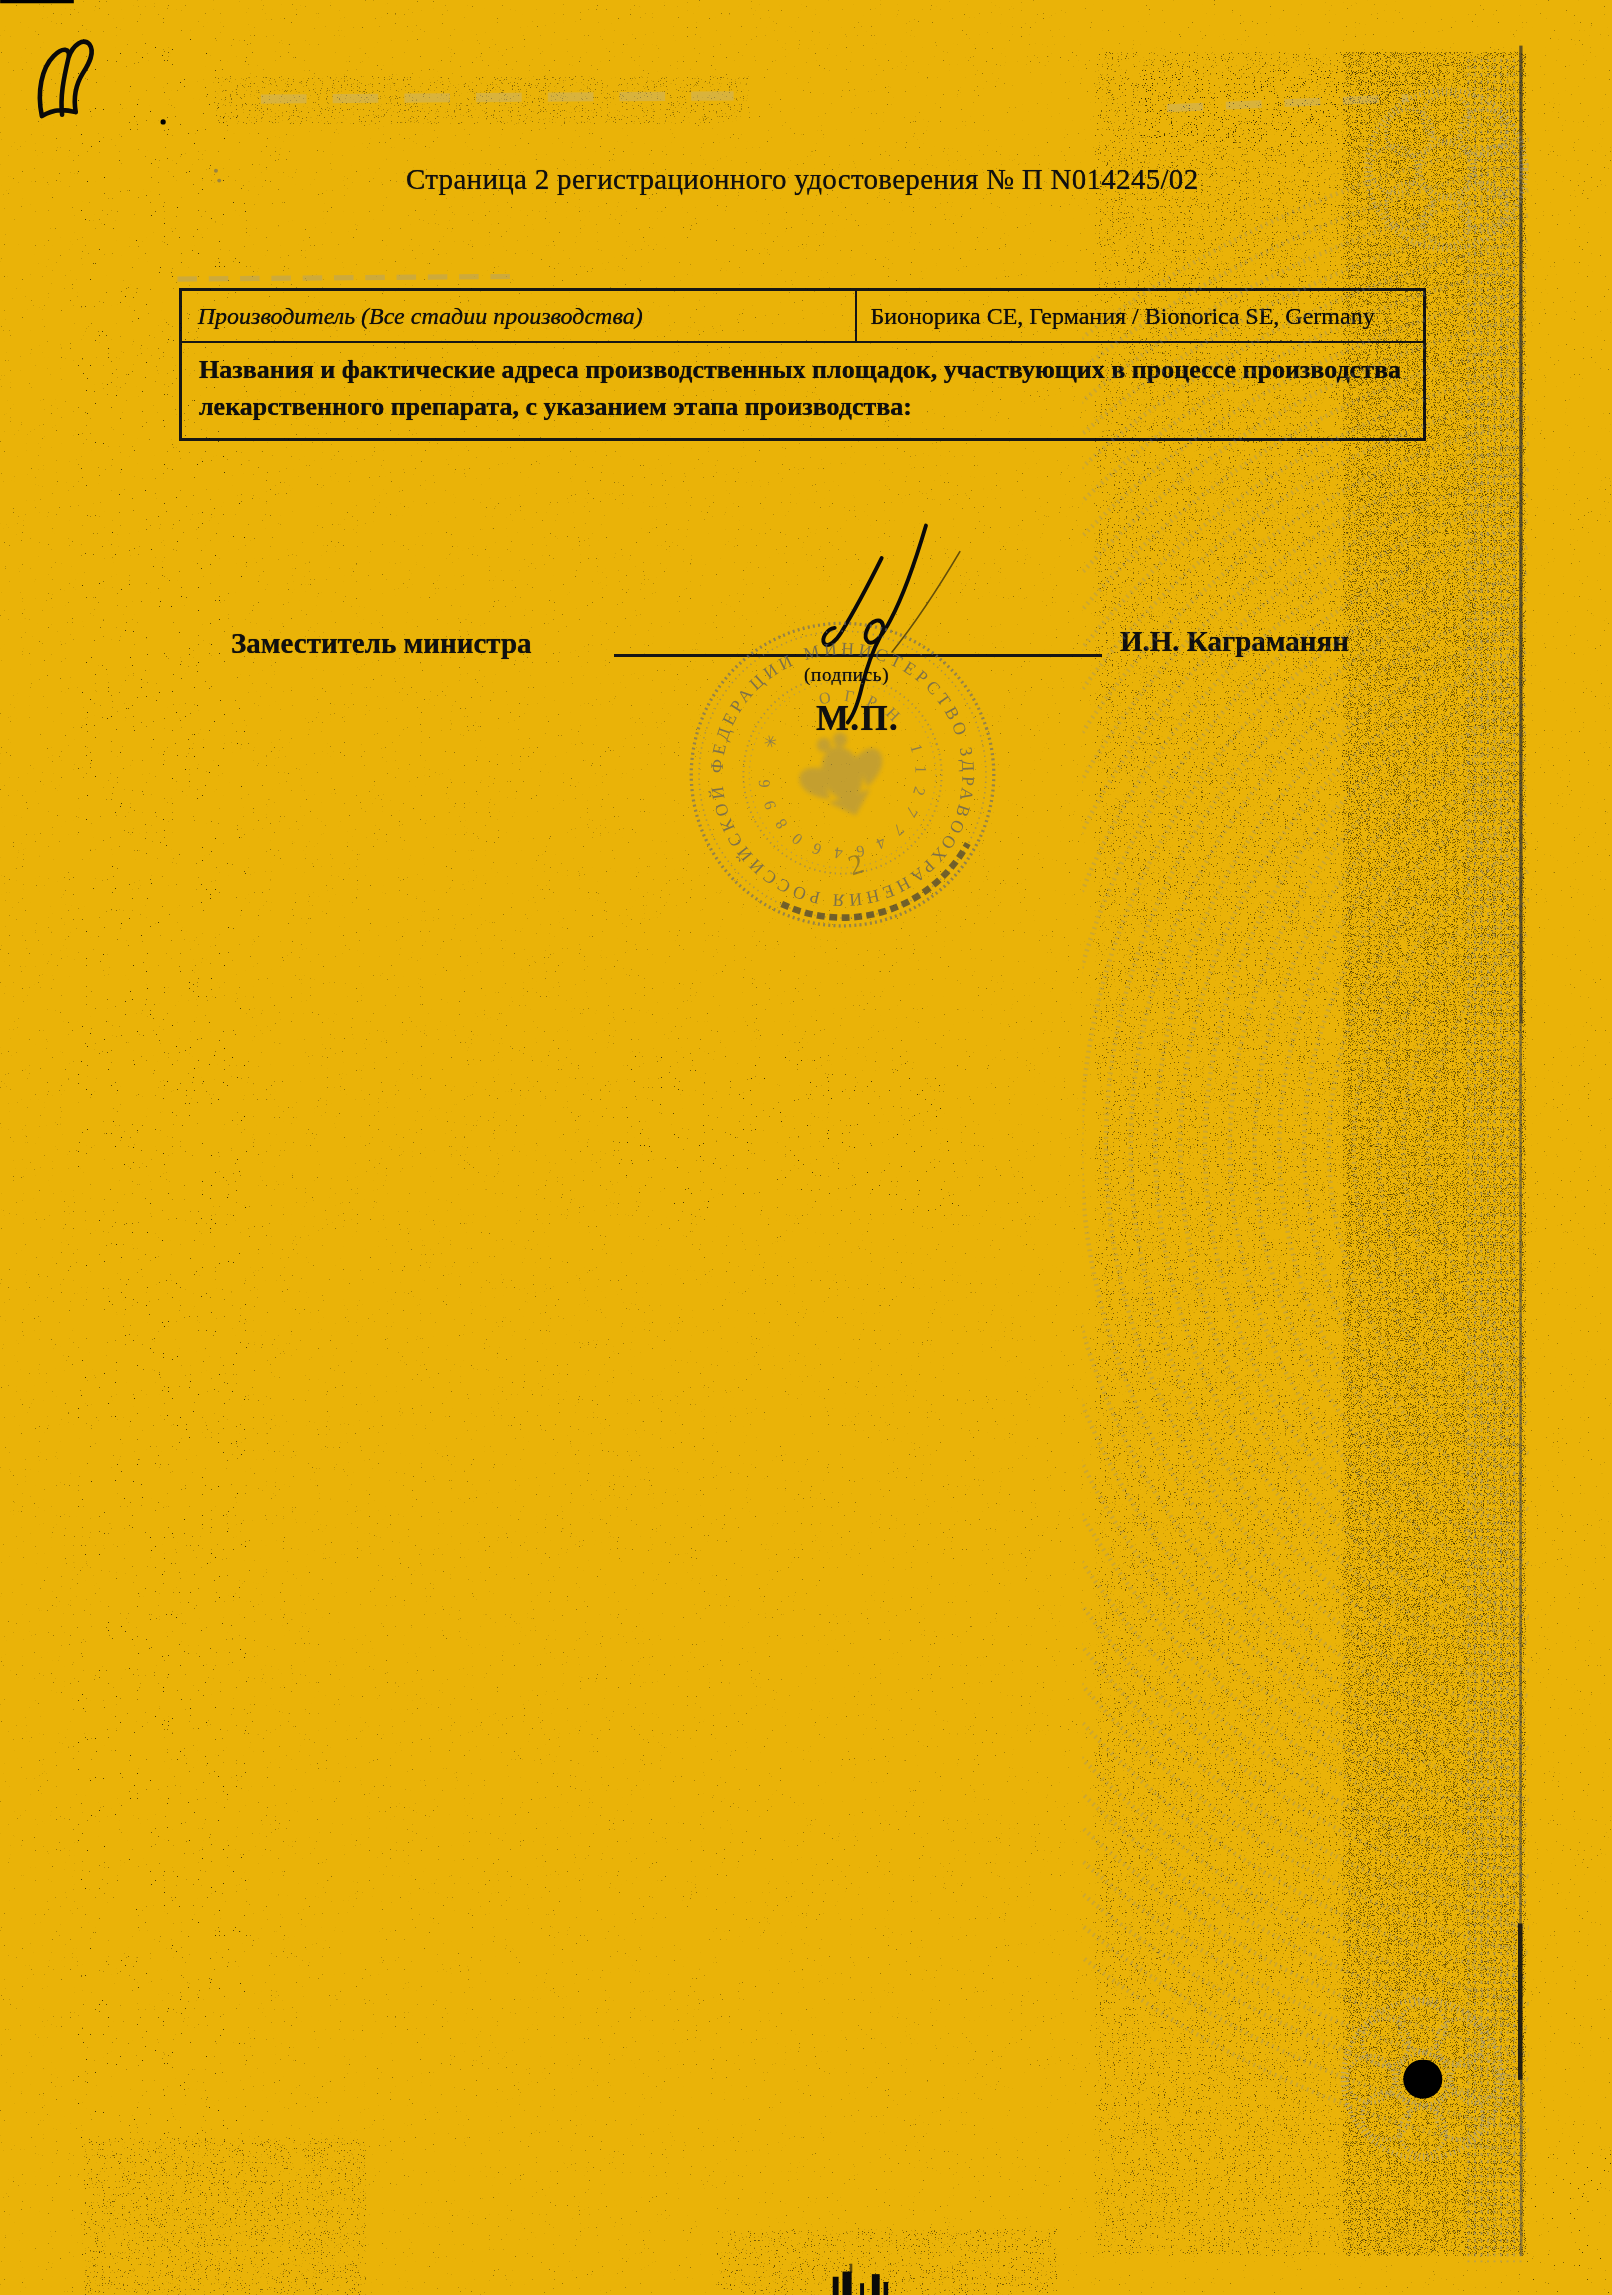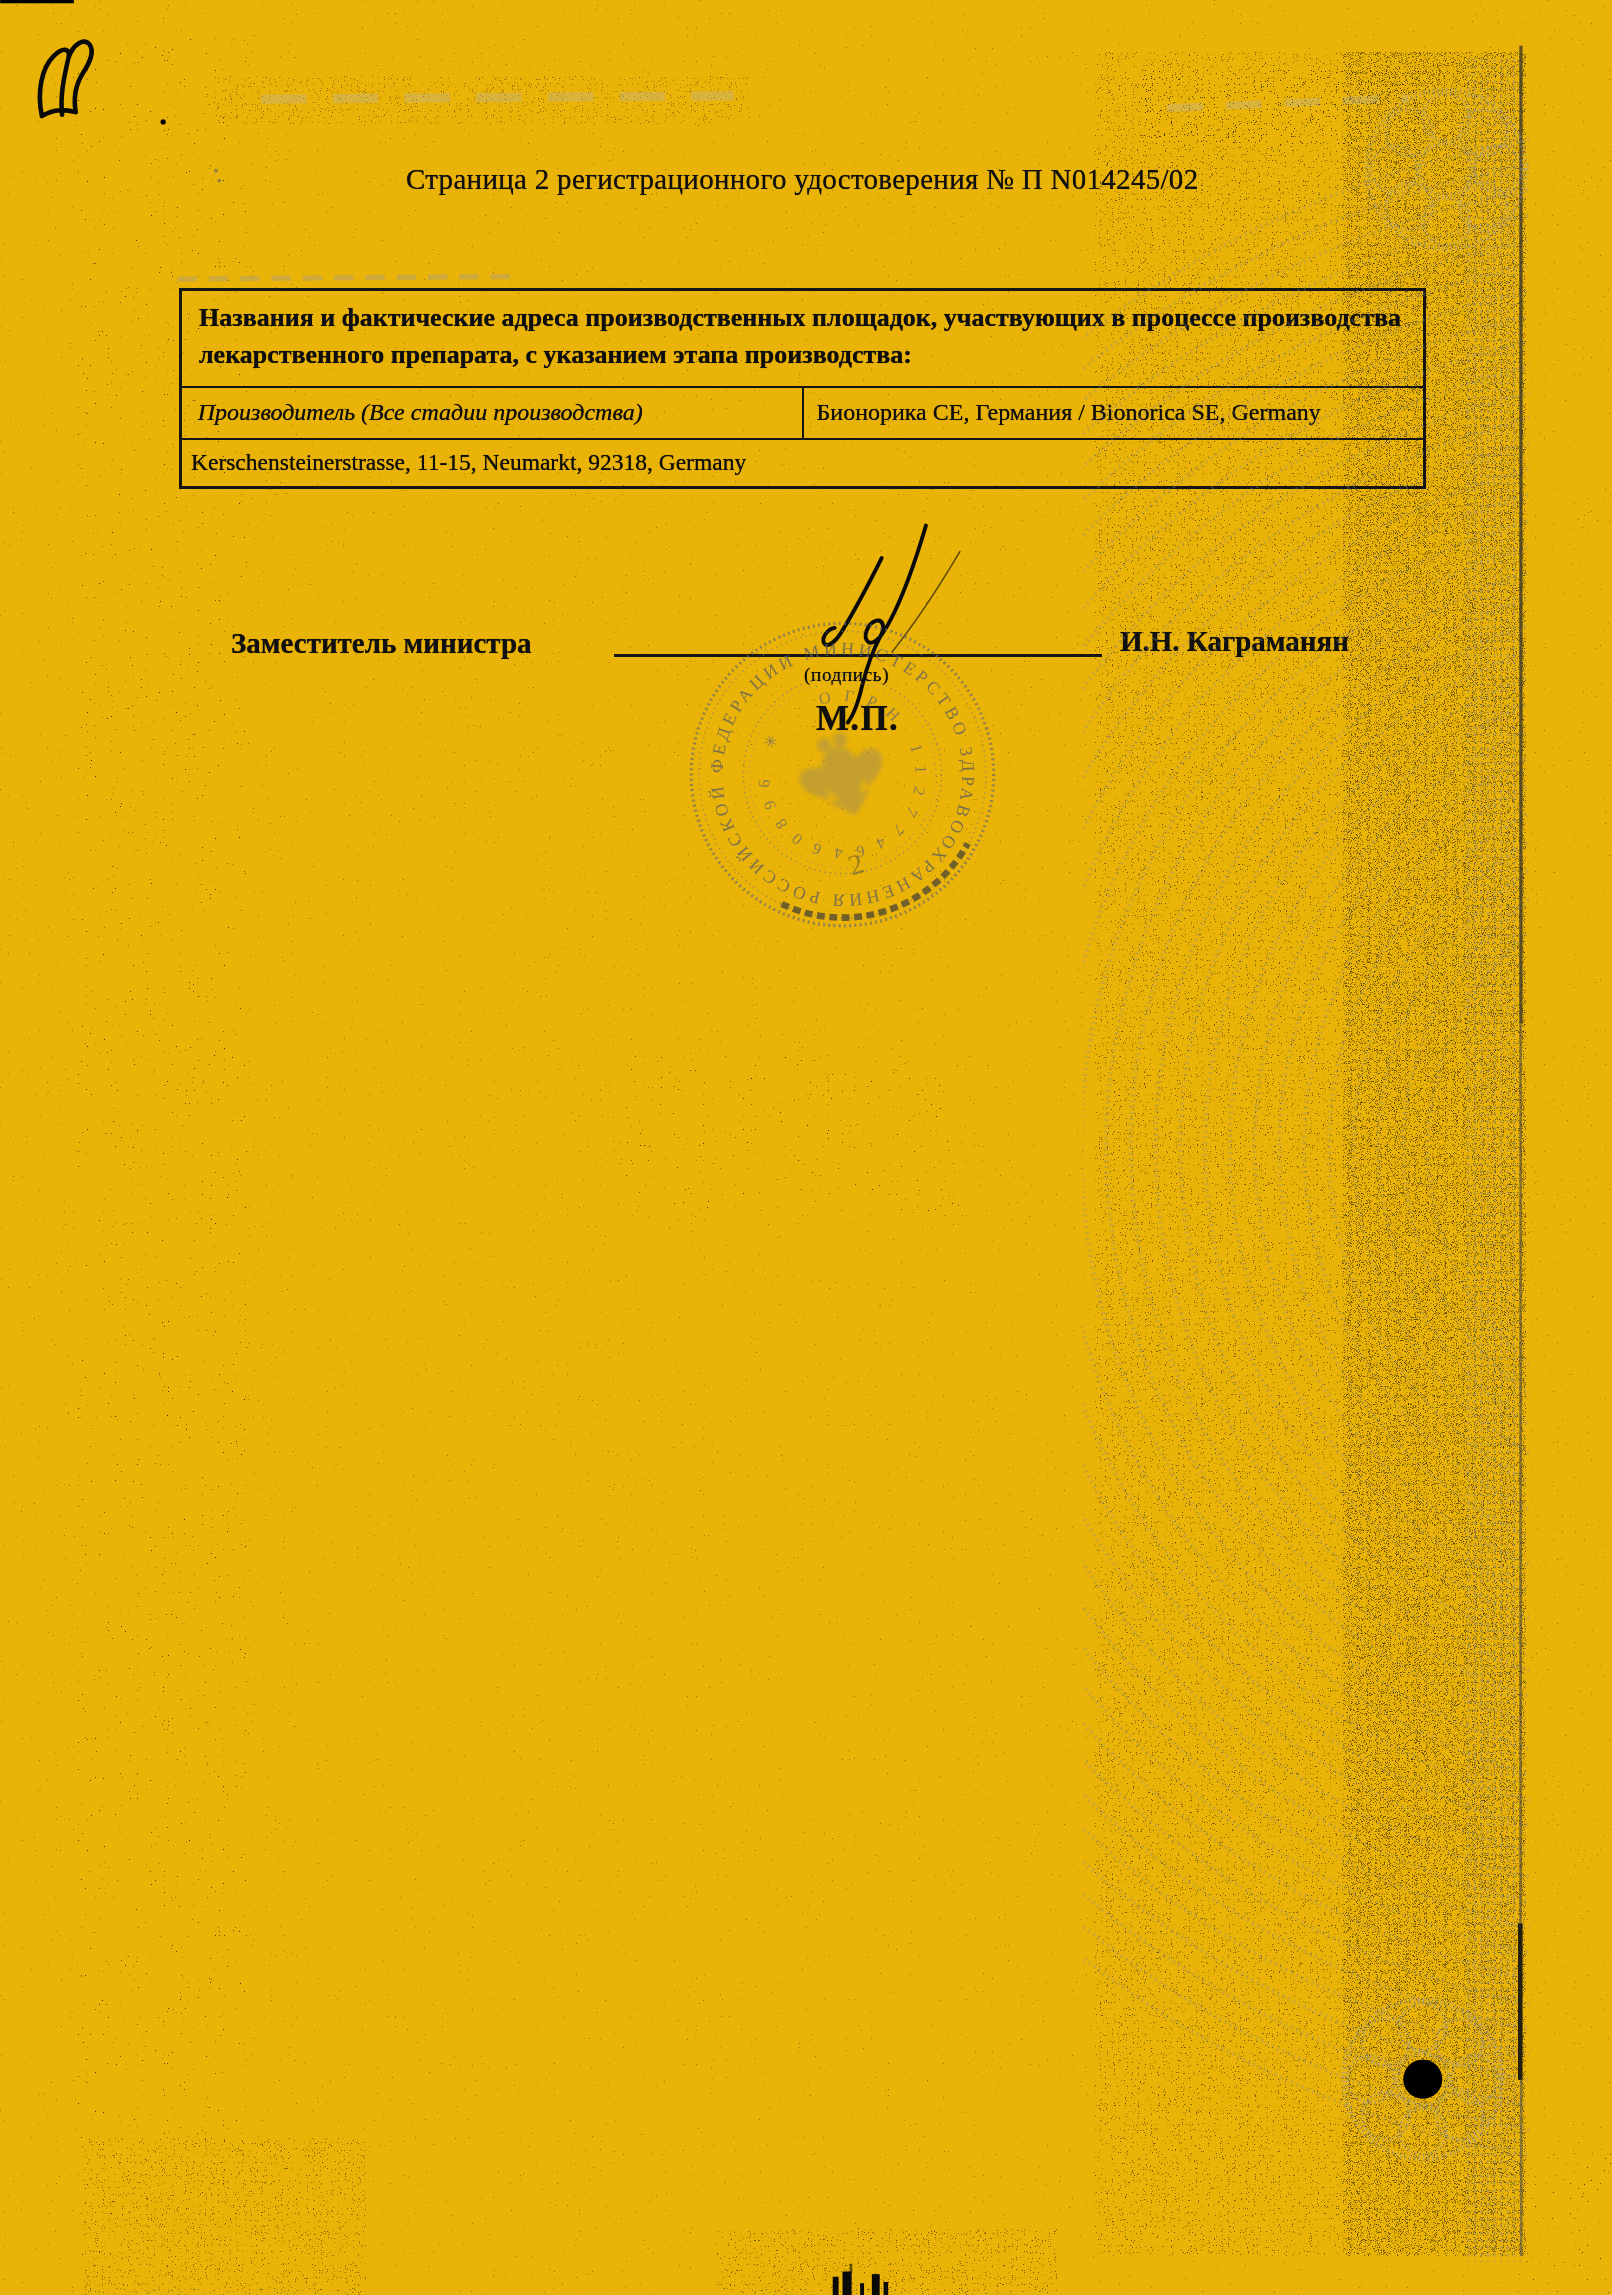--- a/index.html
+++ b/index.html
@@ -42,28 +42,25 @@
 </head>
 <body>
 
 <div class="page">
 
   <div class="abs page-header ink">Страница 2 регистрационного удостоверения № П N014245/02</div>
 
   <table class="prod-table">
     <tbody>
         <tr>
-      <td class="t-title" colspan="2">Названия и фактические адреса производственных площадок, участвующих в процессе производства лекарственного препарата, с указанием этапа производства:</td>
-    </tr>
-    <tr>
       <td class="t-label" style="width:642px;">Производитель (Все стадии производства)</td>
       <td class="t-value">Бионорика СЕ, Германия / Bionorica SE, Germany</td>
     </tr>
     <tr>
-      <td class="t-addr" colspan="2">Kerschensteinerstrasse, 11-15, Neumarkt, 92318, Germany</td>
+      <td class="t-title" colspan="2">Названия и фактические адреса производственных площадок, участвующих в процессе производства лекарственного препарата, с указанием этапа производства:</td>
     </tr>
   </tbody>
     </table>
 
   <div class="abs sig-role ink">Заместитель министра</div>
   <div class="abs sig-line"></div>
   <div class="abs sig-name ink">И.Н. Каграманян</div>
   <div class="abs sig-caption ink">(подпись)</div>
   <div class="abs mp-mark ink">М.П.</div>
 

